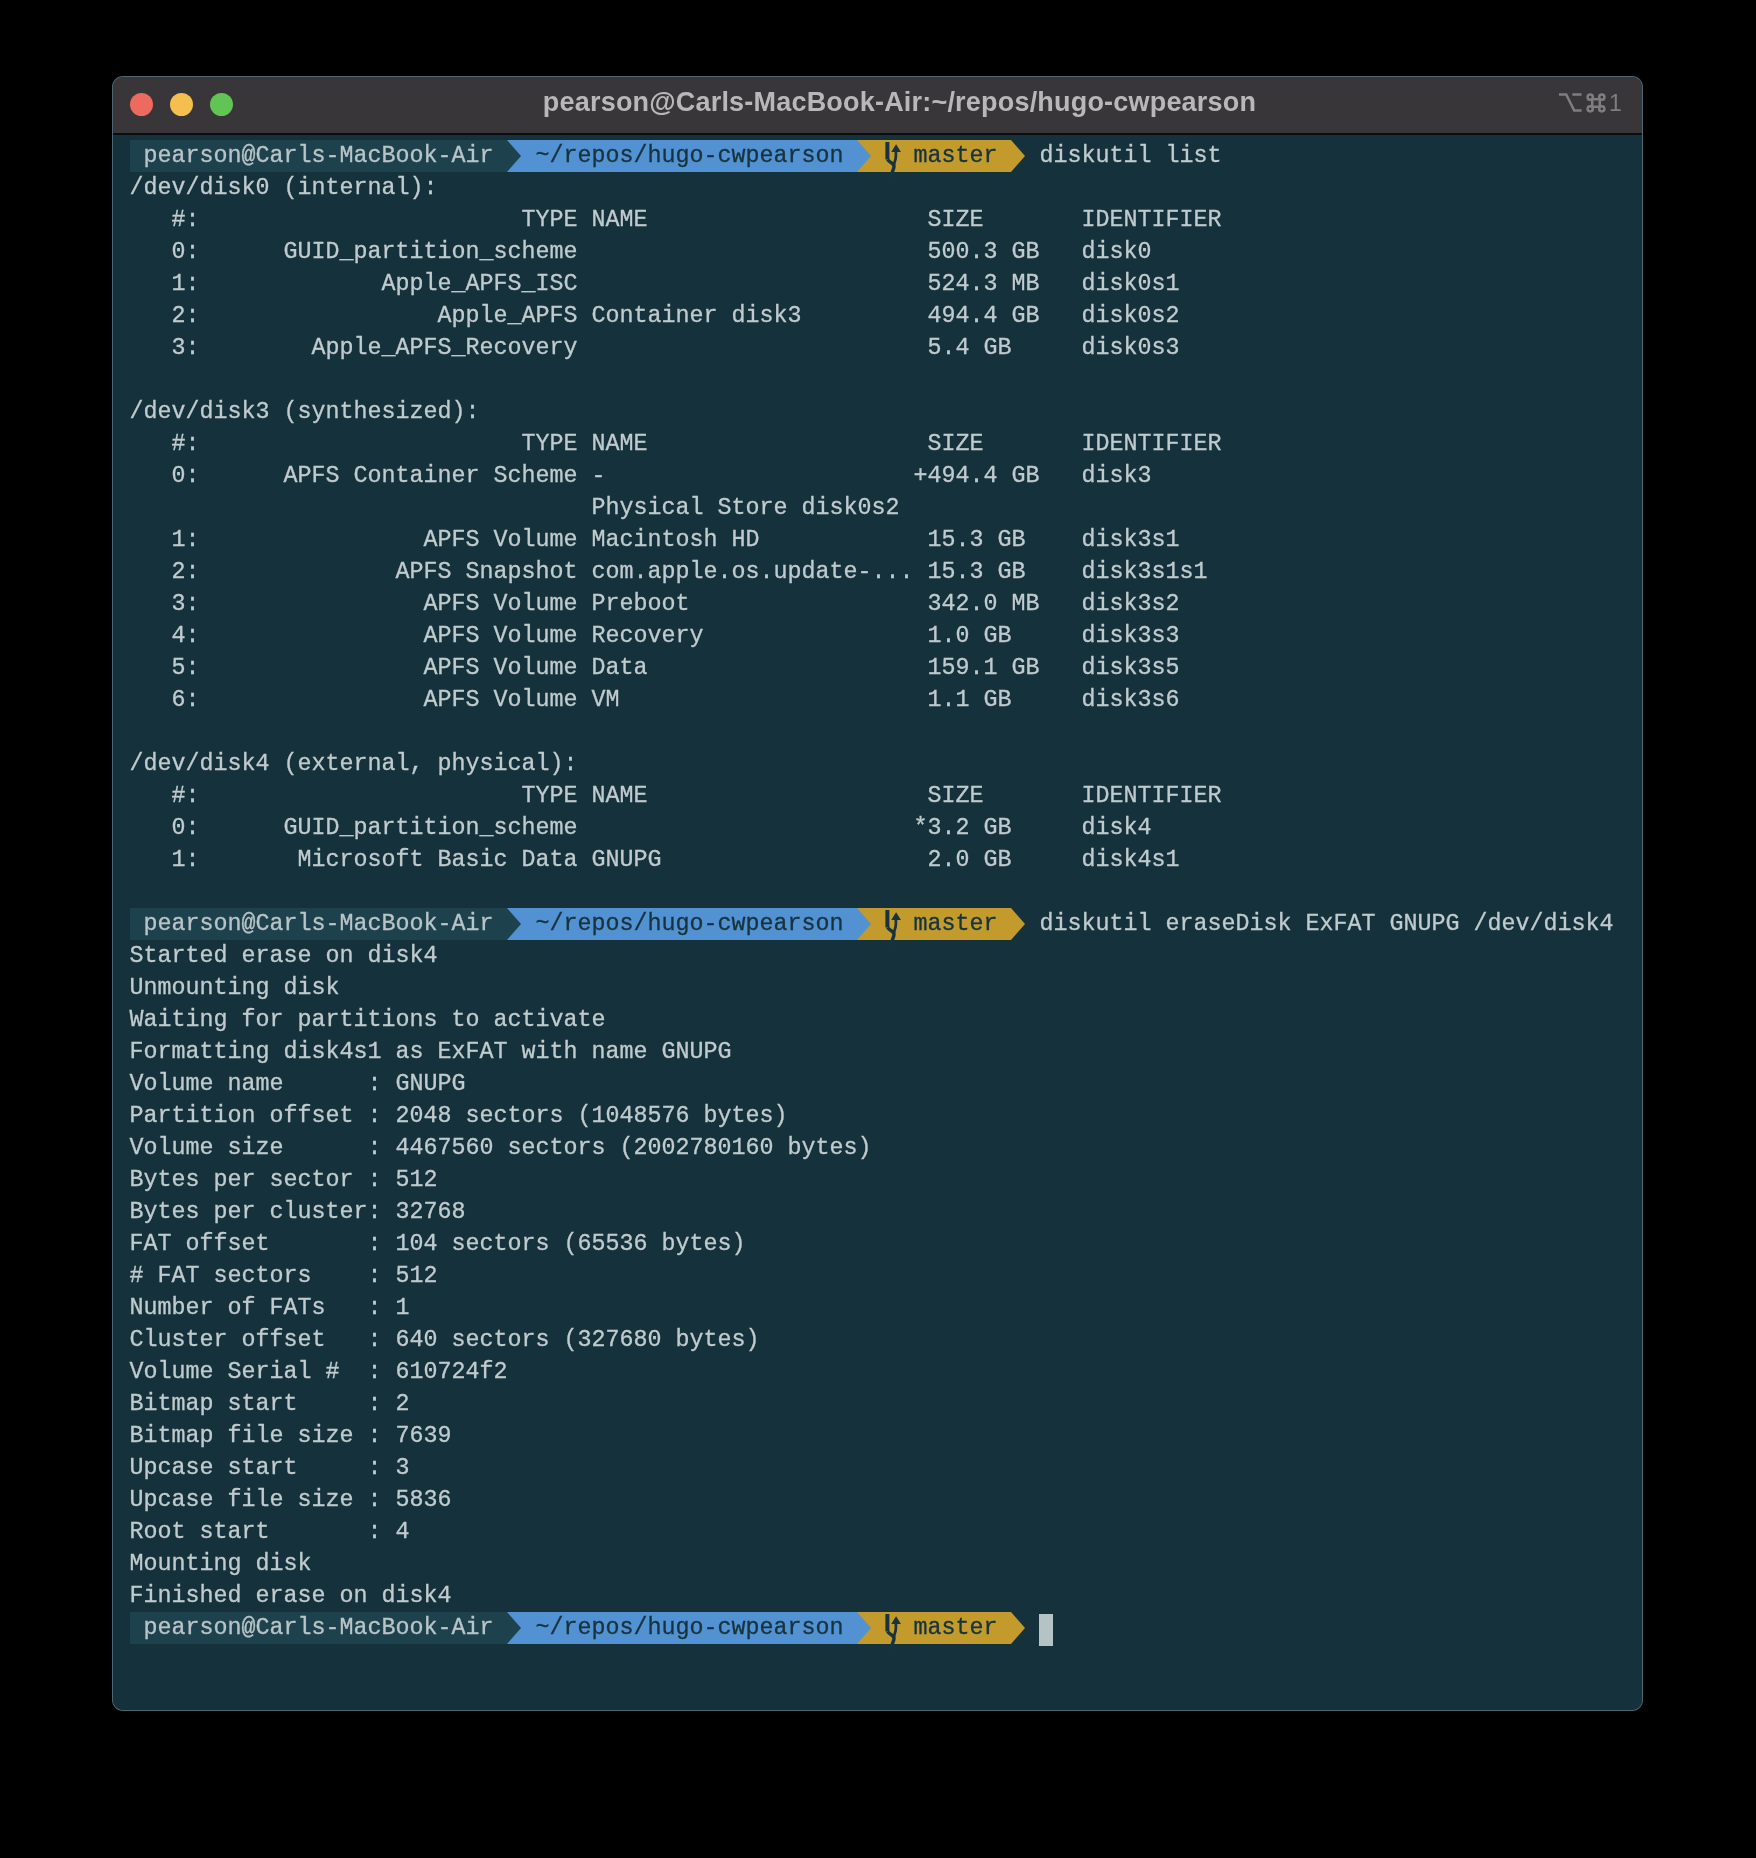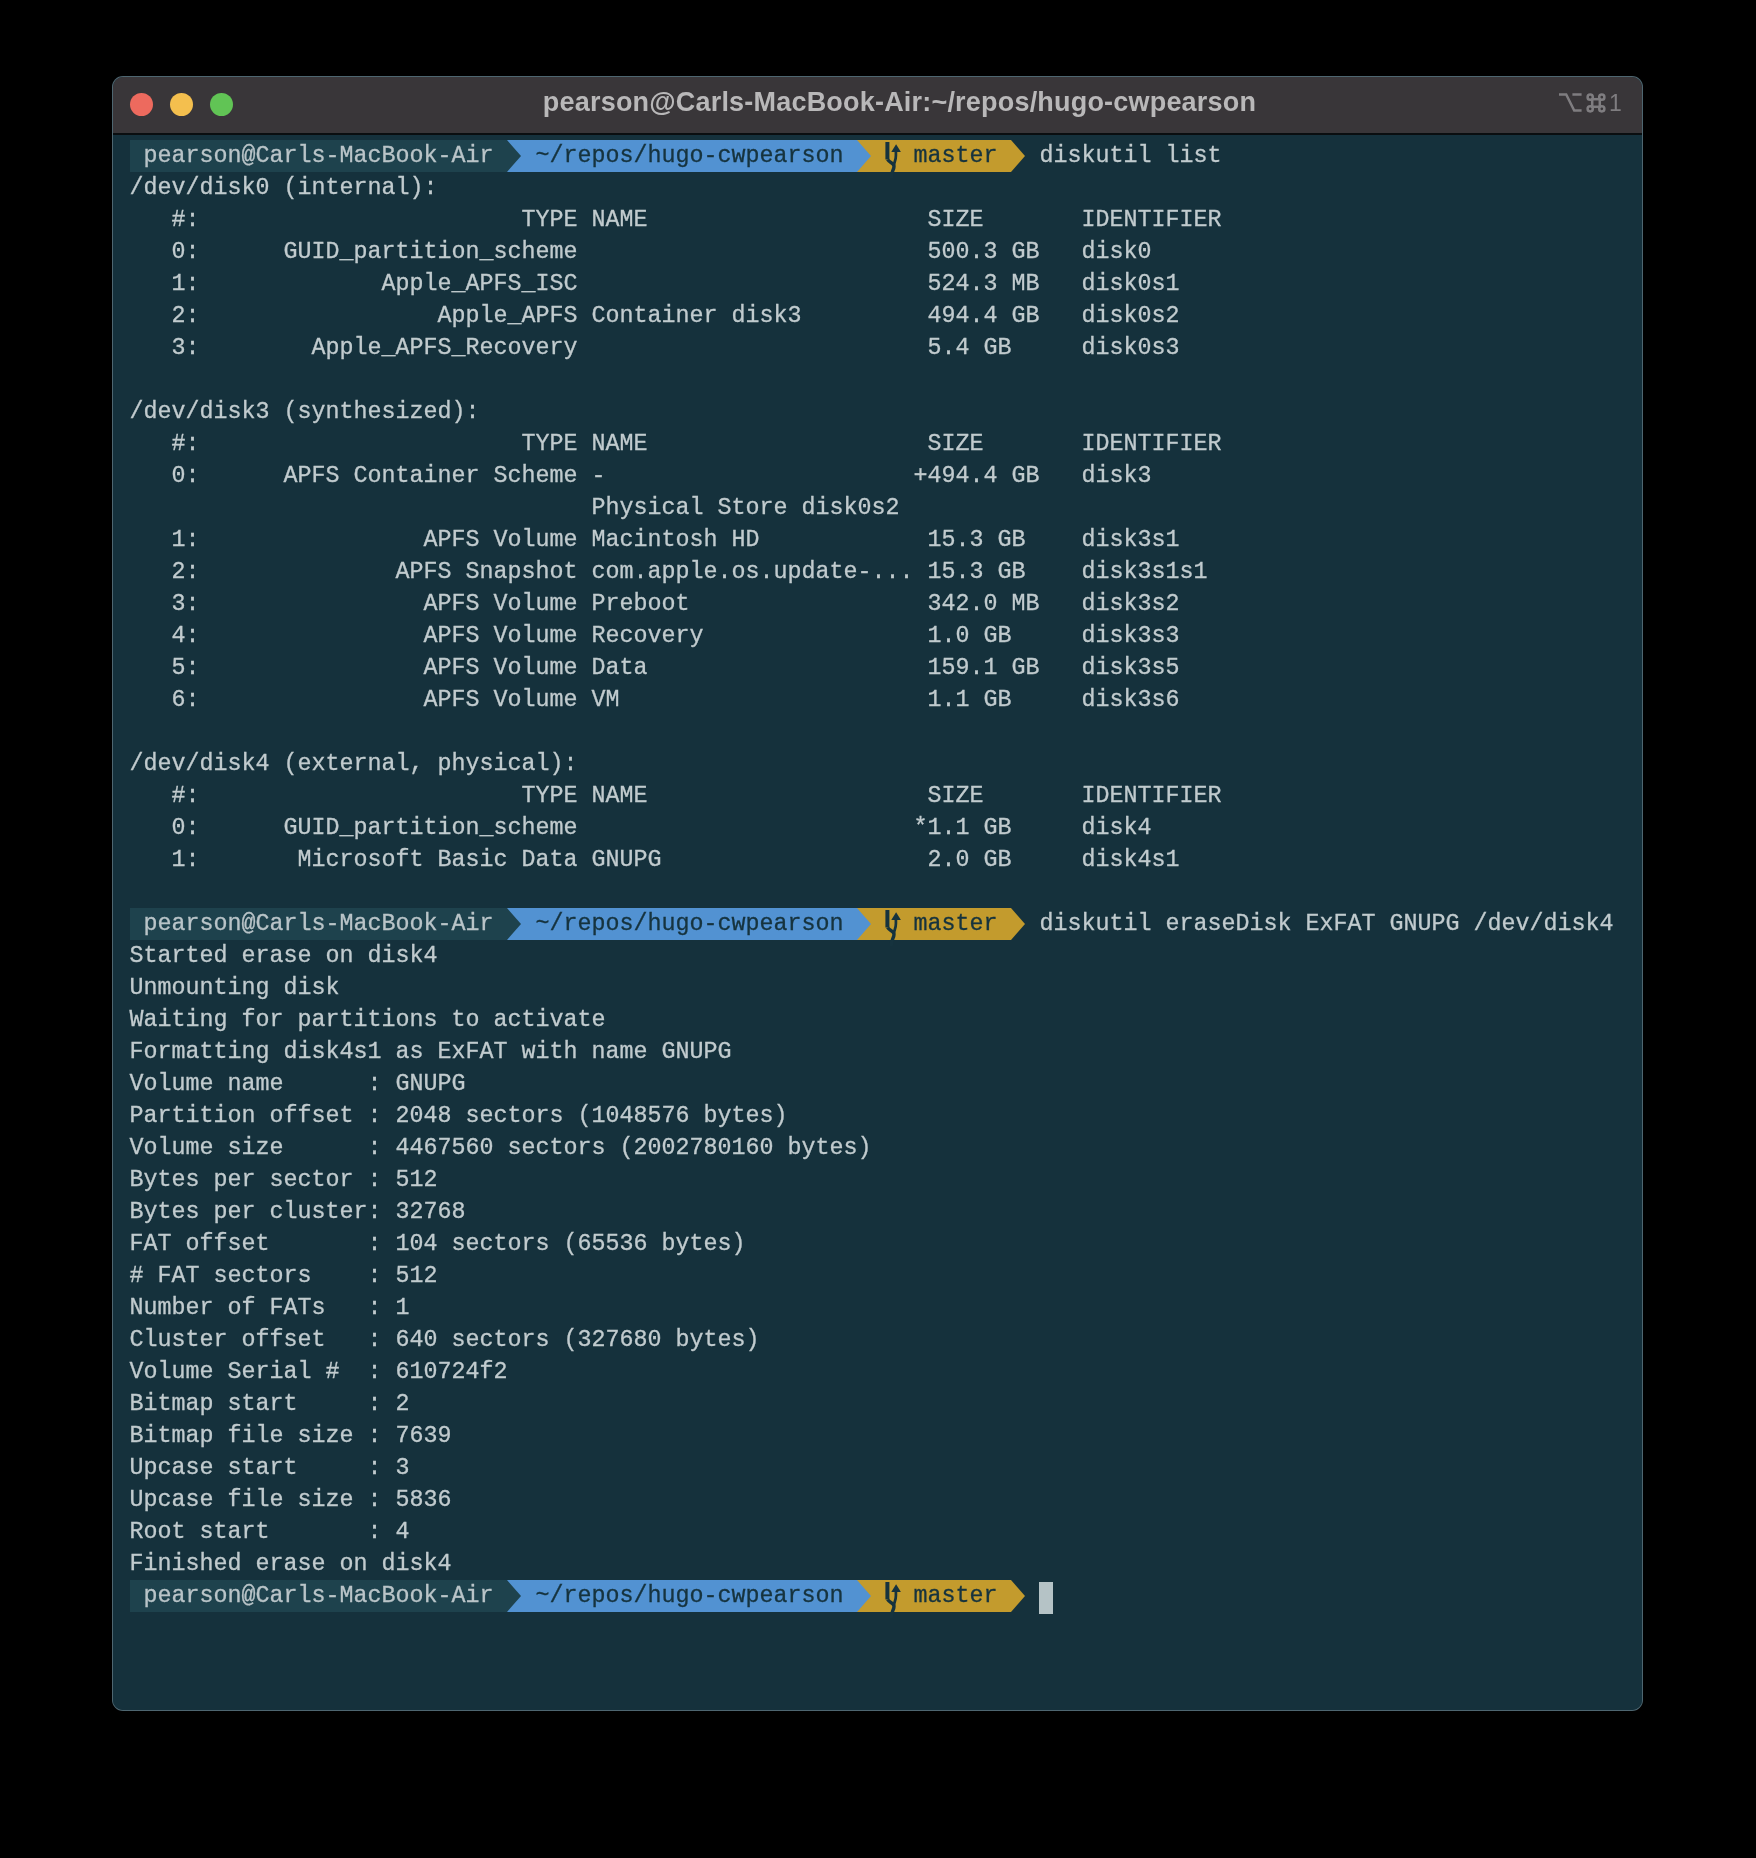--- a/index.html
+++ b/index.html
@@ -73,21 +73,21 @@
 <div class="ln">                                 Physical Store disk0s2</div>
 <div class="ln">   1:                APFS Volume Macintosh HD            15.3 GB    disk3s1</div>
 <div class="ln">   2:              APFS Snapshot com.apple.os.update-... 15.3 GB    disk3s1s1</div>
 <div class="ln">   3:                APFS Volume Preboot                 342.0 MB   disk3s2</div>
 <div class="ln">   4:                APFS Volume Recovery                1.0 GB     disk3s3</div>
 <div class="ln">   5:                APFS Volume Data                    159.1 GB   disk3s5</div>
 <div class="ln">   6:                APFS Volume VM                      1.1 GB     disk3s6</div>
 <div class="ln"></div>
 <div class="ln">/dev/disk4 (external, physical):</div>
 <div class="ln">   #:                       TYPE NAME                    SIZE       IDENTIFIER</div>
-<div class="ln">   0:      GUID_partition_scheme                        *1.1 GB     disk4</div>
+<div class="ln">   0:      GUID_partition_scheme                        *3.2 GB     disk4</div>
 <div class="ln">   1:       Microsoft Basic Data GNUPG                   2.0 GB     disk4s1</div>
 <div class="ln"></div>
 <div class="ln"><span class="s1"> pearson@Carls-MacBook-Air </span><span class="arr a1"></span><span class="s2"> ~/repos/hugo-cwpearson </span><span class="arr a2"></span><span class="s3"> </span><span class="s3 gcell"><svg class="br" width="28" height="40" viewBox="0 0 28 40">
             <g fill="none" stroke="#16333e" stroke-width="3.4">
               <path d="M2.4,2 V19.5" stroke-width="4"></path>
               <path d="M2.6,19.5 C4.4,22.8 9.0,22.6 9.0,26.5 C9.0,30 6.2,31 6.2,38"></path>
               <path d="M10.9,11.5 V15.5 C10.9,20.5 9.2,21.5 9.0,25.5" stroke-width="2.7"></path>
             </g>
             <polygon points="11.1,4.2 6.3,12 15.9,12" fill="#16333e"></polygon>
           </svg></span><span class="s3"> master </span><span class="arr a3"></span><span> diskutil eraseDisk ExFAT GNUPG /dev/disk4</span></div>
@@ -103,20 +103,21 @@
 <div class="ln">FAT offset       : 104 sectors (65536 bytes)</div>
 <div class="ln"># FAT sectors    : 512</div>
 <div class="ln">Number of FATs   : 1</div>
 <div class="ln">Cluster offset   : 640 sectors (327680 bytes)</div>
 <div class="ln">Volume Serial #  : 610724f2</div>
 <div class="ln">Bitmap start     : 2</div>
 <div class="ln">Bitmap file size : 7639</div>
 <div class="ln">Upcase start     : 3</div>
 <div class="ln">Upcase file size : 5836</div>
 <div class="ln">Root start       : 4</div>
+<div class="ln">Mounting disk</div>
 <div class="ln">Finished erase on disk4</div>
 <div class="ln"><span class="s1"> pearson@Carls-MacBook-Air </span><span class="arr a1"></span><span class="s2"> ~/repos/hugo-cwpearson </span><span class="arr a2"></span><span class="s3"> </span><span class="s3 gcell"><svg class="br" width="28" height="40" viewBox="0 0 28 40">
             <g fill="none" stroke="#16333e" stroke-width="3.4">
               <path d="M2.4,2 V19.5" stroke-width="4"></path>
               <path d="M2.6,19.5 C4.4,22.8 9.0,22.6 9.0,26.5 C9.0,30 6.2,31 6.2,38"></path>
               <path d="M10.9,11.5 V15.5 C10.9,20.5 9.2,21.5 9.0,25.5" stroke-width="2.7"></path>
             </g>
             <polygon points="11.1,4.2 6.3,12 15.9,12" fill="#16333e"></polygon>
           </svg></span><span class="s3"> master </span><span class="arr a3"></span><span> </span><span class="cur"></span></div>
   </div>

